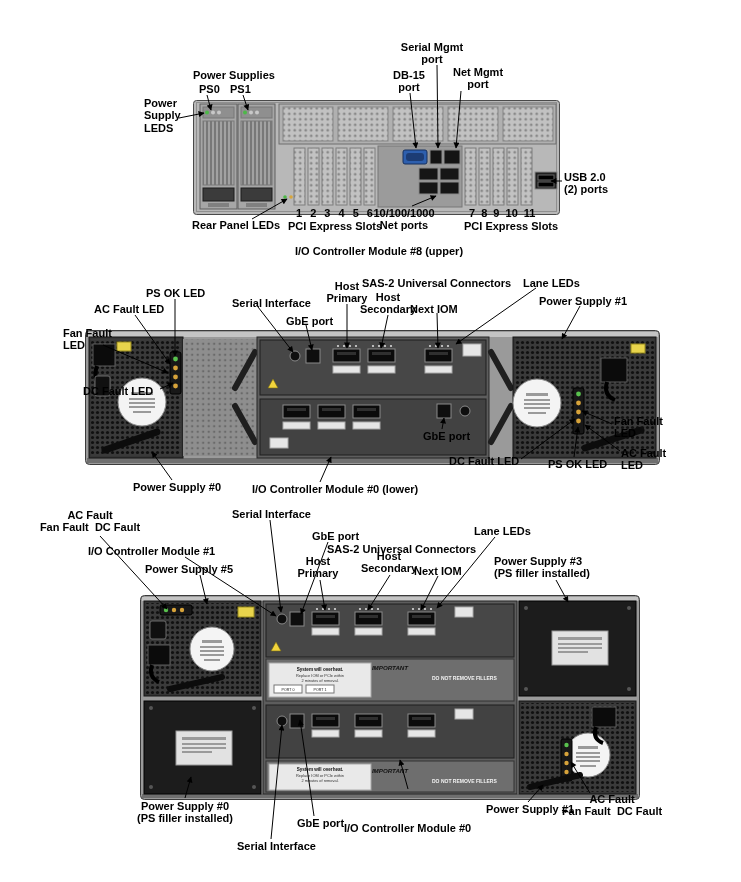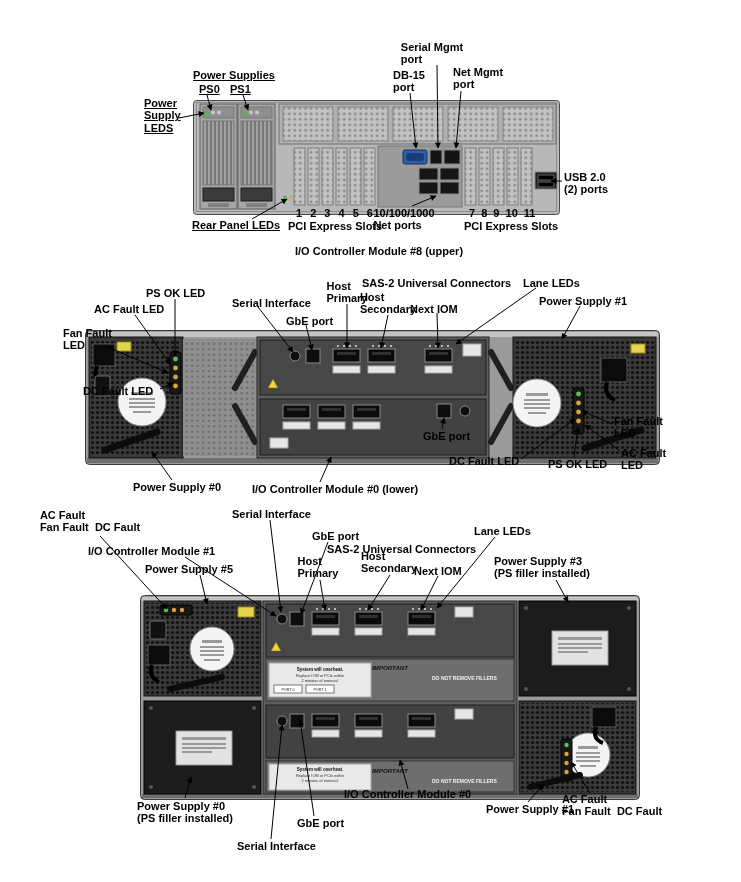--- a/index.html
+++ b/index.html
@@ -1,22 +1,22 @@
 <!DOCTYPE html>
 <html><head>
 <meta charset="utf-8">
 <style>
   html,body{margin:0;padding:0;background:#fff}
   .canvas{position:relative;width:741px;height:882px;background:#fff;overflow:hidden;
           font-family:"Liberation Sans",sans-serif;color:#000}
   .layer{position:absolute}
   .overlay{pointer-events:none}
   .co{position:absolute;font-weight:bold;font-size:11px;line-height:1.13;white-space:pre-line}
-  .u{text-decoration:underline}
-  .c{transform:translateX(-50%);text-align:left}
+  .u{}
+  .c{transform:translateX(-50%);text-align:center}
   .ws5{word-spacing:5px}
   .ws3{word-spacing:3px}
   svg text{font-family:"Liberation Sans",sans-serif}
 </style>
 </head>
 <body>
 
 <div class="canvas">
 
   <svg class="layer" style="left:193px;top:100px" width="367" height="115" viewBox="0 0 367 115">
@@ -515,18 +515,18 @@
   <div class="co c" style="left:389px;top:550px">Host
 Secondary</div>
   <div class="co" style="left:414px;top:565px">Next IOM</div>
   <div class="co" style="left:474px;top:525px">Lane LEDs</div>
   <div class="co" style="left:494px;top:555px">Power Supply #3
 (PS filler installed)</div>
   <div class="co c" style="left:185px;top:800px">Power Supply #0
 (PS filler installed)</div>
   <div class="co" style="left:237px;top:840px">Serial Interface</div>
   <div class="co" style="left:297px;top:817px">GbE port</div>
-  <div class="co" style="left:344px;top:788px">I/O Controller Module #0</div>
+  <div class="co" style="left:344px;top:822px">I/O Controller Module #0</div>
   <div class="co" style="left:486px;top:803px">Power Supply #1</div>
   <div class="co c" style="left:612px;top:793px">AC Fault
 Fan Fault&nbsp;&nbsp;DC Fault</div>
 
 </div>
 
 </body></html>

